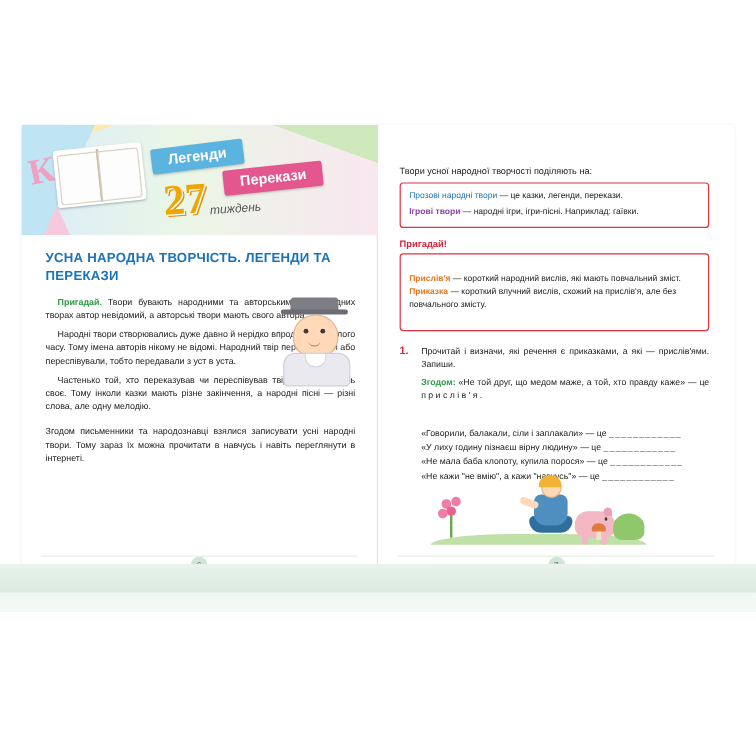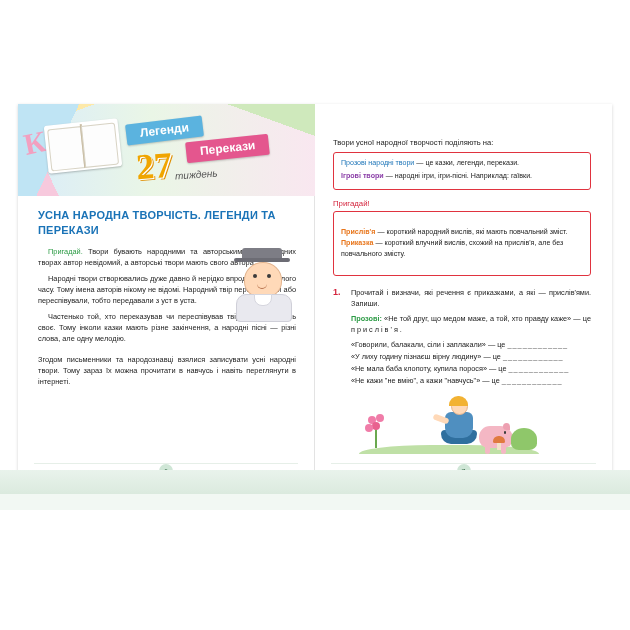--- a/index.html
+++ b/index.html
@@ -108,21 +108,21 @@
   
   .lp-body{position:absolute;left:20px;top:104px;width:258px;}
   .main-title{
     color:#1a73b7;font-weight:bold;font-size:11px;line-height:1.35;
     letter-spacing:.2px;margin-bottom:8px;
   }
   p.par{
     font-size:7.4px;line-height:1.5;color:#222;
     text-align:justify;margin:0 0 5px 0;text-indent:10px;
   }
-  .tag-green{color:#2c9b45;font-weight:normal;}
+  .tag-green{color:#2c9b45;font-weight:bold;}
 
   .boy{
     position:absolute;right:0px;top:38px;width:66px;height:74px;
   }
   .hat{
     position:absolute;left:12px;top:2px;width:40px;height:12px;
     background:#7d7d85;border-radius:3px 3px 0 0;
   }
   .hat-brim{
     position:absolute;left:4px;top:12px;width:56px;height:4px;
@@ -167,36 +167,36 @@
     border:1.4px solid #e0333f;border-radius:3px;
     padding:5px 7px;font-size:7.1px;line-height:1.55;color:#222;
   }
   .cat-box .row{margin-bottom:2px;}
   .t-orange{color:#e8761c;font-weight:bold;}
   .t-green{color:#2c9b45;font-weight:bold;}
   .t-blue{color:#1a73b7;font-weight:normal;}
   .t-violet{color:#8b3fa8;font-weight:bold;}
 
   .remember{
-    color:#d4233c;font-weight:normal;font-size:7.8px;margin:9px 0 3px 0;
+    color:#d4233c;font-weight:bold;font-size:7.8px;margin:9px 0 3px 0;
   }
   .rem-box{
     border:1.4px solid #e0333f;border-radius:3px;
     padding:15px 7px;font-size:7.1px;line-height:1.55;color:#222;
   }
   .ex{
     display:flex;gap:6px;margin-top:11px;
   }
   .ex-num{
     color:#d4233c;font-weight:bold;font-size:9px;min-width:12px;
   }
   .ex-text{font-size:7.3px;line-height:1.55;color:#222;text-align:justify;}
   .sample-label{color:#2c9b45;font-weight:bold;}
   .spaced{letter-spacing:2px;}
-  .items{margin-top:4px;font-size:7.3px;line-height:1.65;color:#222;}
+  .items{margin-top:20px;font-size:7.3px;line-height:1.65;color:#222;}
   .blank{letter-spacing:1px;color:#555;}
 
   .illus{
     position:absolute;left:44px;top:286px;width:180px;height:64px;
   }
   .grass{
     position:absolute;left:0;bottom:0;width:180px;height:9px;
     background:#bfe0a6;border-radius:40% 40% 0 0/100% 100% 0 0;
   }
   .flowerA{position:absolute;left:4px;bottom:6px;width:26px;height:34px;}
@@ -315,21 +315,21 @@
             <span class="t-orange">Приказка</span>
             <span>— короткий влучний вислів, схожий на прислів'я, але без повчального змісту.</span>
           </div>
         </div>
 
         <div class="ex">
           <div class="ex-num">1.</div>
           <div class="ex-text">
             <div>Прочитай і визначи, які речення є приказками, а які — прислів'ями. Запиши.</div>
             <div style="margin-top:3px;">
-              <span class="sample-label">Прозові:</span>
+              <span class="sample-label">Згодом:</span>
               <span>«Не той друг, що медом маже, а той, хто правду каже» — це</span>
               <span class="spaced">прислів'я.</span>
             </div>
             <div class="items">
               <div>
                 <span>«Говорили, балакали, сіли і заплакали»</span>
                 <span>— це</span>
                 <span class="blank">____________</span>
               </div>
               <div>

